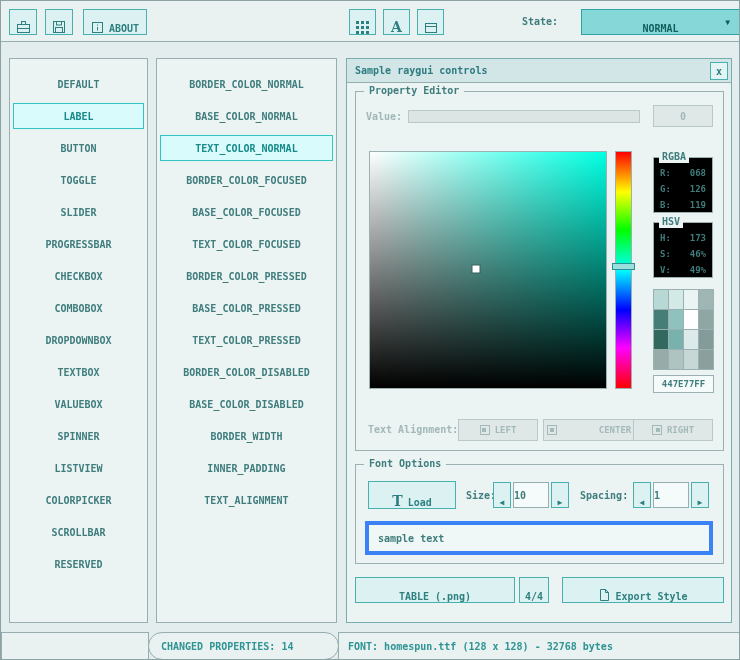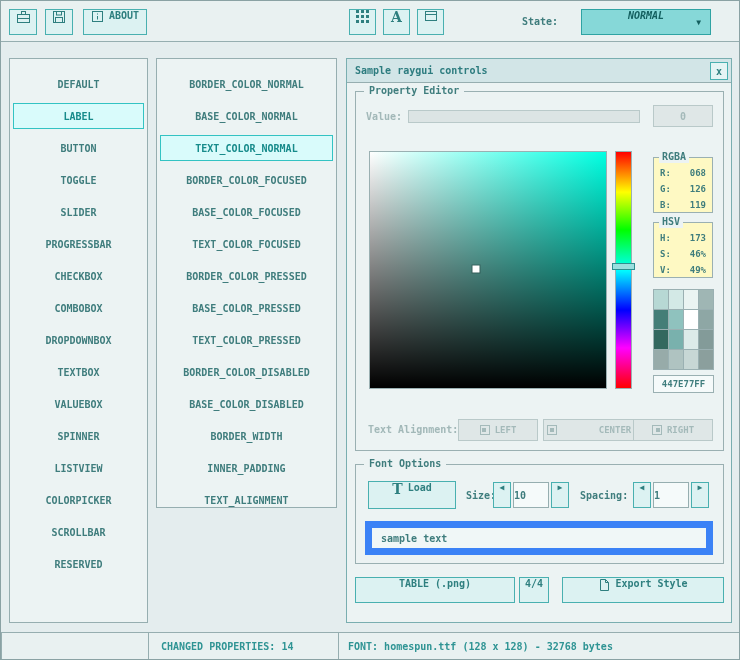--- a/index.html
+++ b/index.html
@@ -8,39 +8,39 @@
     position:relative; width:740px; height:660px;
     background:#e4edee; overflow:hidden;
     font-family:"DejaVu Sans Mono", monospace;
     font-size:10px; font-weight:700; color:#3f7d7d;
     border:1px solid #8aa2a4;
   }
   .abs { position:absolute; }
   
   #toolbar { left:0; top:0; width:740px; height:41px; background:#e9f1f1; border-bottom:1px solid #96aeb0; }
   .btn {
-    position:absolute; display:flex; align-items:flex-start; justify-content:center;
+    position:absolute; display:flex; align-items:flex-end; justify-content:center;
     border:1px solid #49b0b0; background:#dcf2f2; color:#2e7f7f; cursor:pointer; gap:5px;
   }
   .icon-svg { display:block; }
   #style-name-input {
     position:absolute; left:152px; top:8px; width:184px; height:26px;
     border:1px solid #96aeb0; background:#f5fafa; color:#35797 9;
     color:#357979; font:inherit; padding-left:8px;
   }
   #state-label { left:521px; top:15px; }
   #state-dropdown {
-    left:580px; top:8px; width:130px; height:26px;
-    background:#86d8d8; border:1px solid #2fa3a3; color:#135f5f;font-style:italic;
+    left:580px; top:8px; width:159px; height:26px;
+    background:#86d8d8; border:1px solid #2fa3a3; color:#135f5f;
   }
   #state-dropdown .dd-arrow { position:absolute; right:9px; top:8px; font-size:8px; }
   
   .panel { background:#ecf3f3; border:1px solid #96aeb0; }
   #controls-panel { left:8px; top:57px; width:139px; height:565px; padding-top:12px; }
-  #properties-panel { left:155px; top:57px; width:181px; height:450px; padding-top:12px; }
+  #properties-panel { left:155px; top:57px; width:181px; height:565px; padding-top:12px; }
   .list-item {
     height:26px; margin:0 3px 6px 3px; display:flex; align-items:center; justify-content:center;
     color:#3f7d7d; border:1px solid transparent; cursor:pointer; white-space:nowrap;
   }
   .list-item.selected { background:#d9fbfb; border:1px solid #33c3c3; color:#178b8b; }
   
   #sample-window { left:345px; top:57px; width:386px; height:565px; background:#ecf3f3; border:1px solid #79aeb0; }
   #sample-titlebar {
     position:absolute; left:0; top:0; right:0; height:24px;
     background:#d2e5e7; border-bottom:1px solid #96aeb0;
@@ -77,21 +77,21 @@
   }
   #hue-bar {
     left:259px; top:59px; width:17px; height:238px; cursor:pointer;
     background: linear-gradient(to bottom,#ff0000 0%,#ffff00 17%,#00ff00 33%,#00ffff 50%,#0000ff 67%,#ff00ff 83%,#ff0000 100%);
     border:1px solid #9ab0b2;
   }
   #hue-slider-handle {
     position:absolute; left:-4px; right:-4px; top:47%; height:7px;
     background:#9adfdf; border:1px solid #2e8f8f;
   }
-  .mini-box { position:absolute; border:1px solid #9ab0b2; background:#fef9c3; }
+  .mini-box { position:absolute; border:1px solid #9ab0b2; background:#000000; }
   .mini-box .grouplabel { left:5px; padding:0 3px; }
   .kv-row { display:flex; justify-content:space-between; padding:0 6px; height:14px; line-height:14px; font-size:9px; margin-top:2px; }
   #rgba-box { left:297px; top:65px; width:60px; height:56px; padding-top:6px; }
   #hsv-box  { left:297px; top:130px; width:60px; height:56px; padding-top:6px; }
   #swatch-grid {
     left:297px; top:197px; width:61px; height:81px;
     display:grid; grid-template-columns:repeat(4,1fr); grid-template-rows:repeat(4,1fr);
     gap:1px; background:#9ab0b2; border:1px solid #9ab0b2;
   }
   .swatch { cursor:pointer; }
@@ -113,34 +113,34 @@
   #size-label { left:110px; top:25px; }
   .spin-btn { width:18px; height:26px; top:17px; font-size:8px; }
   .spin-value {
     position:absolute; top:17px; width:36px; height:26px;
     border:1px solid #96aeb0; background:#f5fafa;
     display:flex; align-items:center; color:#3f7d7d;
   }
   #spacing-label { left:224px; top:25px; }
   #sample-textbox {
     position:absolute; left:9px; top:56px; width:348px; height:34px;
-    border:7px solid #3b82f6; background:#f0f7f7;
+    border:4px solid #3b82f6; background:#f0f7f7;
     display:flex; align-items:center; padding-left:9px; color:#3f7d7d; cursor:text;
   }
   
   #table-btn { left:8px; top:518px; width:160px; height:26px; }
   #page-box { left:172px; top:518px; width:30px; height:26px; }
   #export-btn { left:215px; top:518px; width:162px; height:26px; }
   
   .status-cell {
     position:absolute; top:631px; height:28px; background:#e9f1f1;
     border:1px solid #96aeb0; display:flex; align-items:center; color:#2f9494;
   }
   #status-1 { left:0; width:148px; }
-  #status-2 { left:147px; width:191px; padding-left:12px; }
+  #status-2 { left:147px; width:191px; padding-left:12px;border-radius:14px; }
   #status-3 { left:337px; width:403px; padding-left:9px; }
   
   .grid-icon { display:grid; grid-template-columns:repeat(3,3px); grid-template-rows:repeat(3,3px); gap:2px; }
   .grid-icon b { background:#2e7f7f; }
 </style>
 </head>
 <body>
 
 <div id="app">
 

